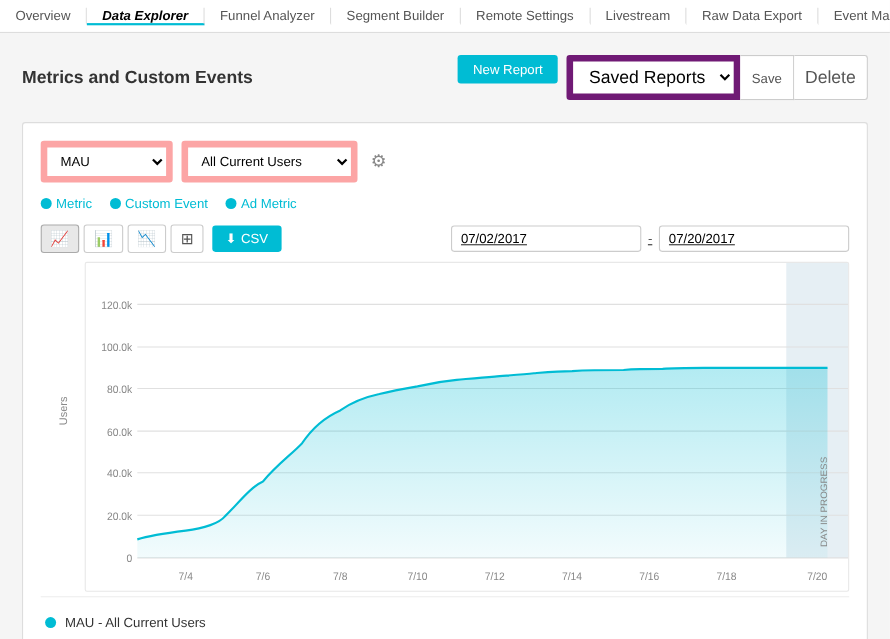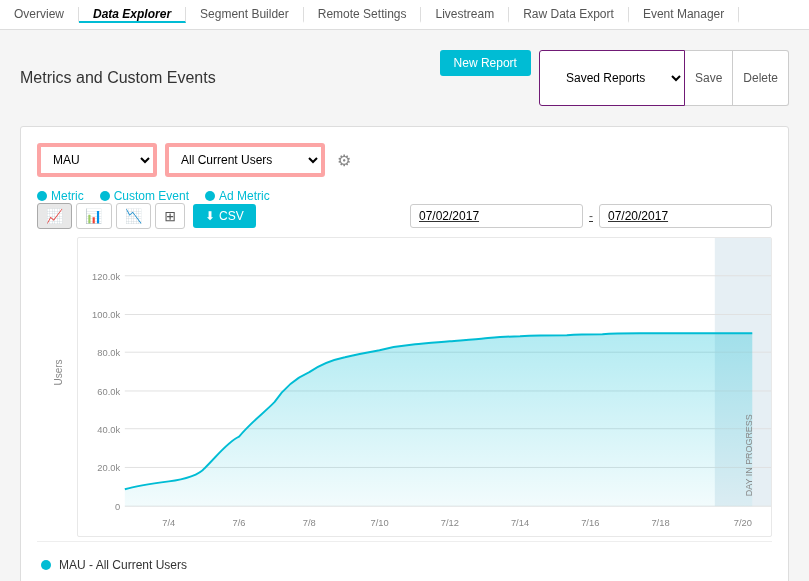--- a/index.html
+++ b/index.html
@@ -25,66 +25,66 @@
     }
 
     
     .page-content { padding: 20px; }
 
     
     .page-header {
       display: flex; align-items: center; justify-content: space-between;
       margin-bottom: 20px;
     }
-    .page-title { font-size: 16px; font-weight: normal; color: #333; }
+    .page-title { font-size: 16px; font-weight: bold; color: #333; }
     .header-actions { display: flex; align-items: flex-start; gap: 8px; }
 
     .btn-new-report {
       background: #00bcd4; color: #fff; border: none;
       padding: 6px 14px; border-radius: 3px; cursor: pointer; font-size: 12px;
     }
 
     .saved-reports-wrapper { display: flex; }
     .saved-reports-select {
-      padding: 5px 22px; border: 1px solid #701a75; border-radius: 3px 0 0 3px;
-      font-size: 12px; background: #fff; cursor: pointer; min-width: 140px;
+      padding: 5px 10px; border: 6px solid #701a75; border-radius: 3px 0 0 3px;
+      font-size: 16px; background: #fff; cursor: pointer; min-width: 140px;
     }
     .btn-save {
       padding: 5px 10px; border: 1px solid #ccc; border-left: none;
       background: #fff; cursor: pointer; font-size: 12px; color: #555;
     }
     .btn-delete {
-      padding: 20px 10px; border: 1px solid #ccc; border-left: none;
+      padding: 5px 10px; border: 1px solid #ccc; border-left: none;
       border-radius: 0 3px 3px 0;
-      background: #fff; cursor: pointer; font-size: 12px; color: #555;
+      background: #fff; cursor: pointer; font-size: 16px; color: #555;
     }
 
     
     .main-panel {
       background: #fff; border: 1px solid #ddd; border-radius: 3px;
       padding: 16px;
     }
 
     
     .controls-row {
       display: flex; align-items: center; gap: 8px; margin-bottom: 12px;
     }
     .dropdown-select {
-      padding: 5px 8px; border: 4px solid #fca5a5; border-radius: 3px;
+      padding: 5px 8px; border: 6px solid #fca5a5; border-radius: 3px;
       font-size: 12px; background: #fff; cursor: pointer;
     }
     .mau-select { min-width: 120px; }
     .users-select { min-width: 160px; }
     .gear-btn {
       background: none; border: none; cursor: pointer; color: #888;
       font-size: 16px; padding: 2px 4px;
     }
 
     
-    .legend-links { display: flex; gap: 16px; }
+    .legend-links { display: flex; gap: 16px; margin-bottom: 12px; }
     .legend-link {
       display: flex; align-items: center; gap: 4px;
       color: #00bcd4; font-size: 12px; cursor: pointer; text-decoration: none;
     }
     .legend-dot {
       width: 10px; height: 10px; border-radius: 50%; background: #00bcd4;
     }
 
     
     .chart-toolbar {
@@ -145,20 +145,21 @@
     }
     .plus-icon { font-size: 14px; color: #555; }
     .annotations-label { font-size: 12px; color: #b91c1c; }
   </style>
 </head>
 <body>
 
 <nav class="nav-bar">
   <div class="nav-tab">Overview</div>
   <div class="nav-tab active">Data Explorer</div>
+  <div class="nav-tab">Funnel Analyzer</div>
   <div class="nav-tab">Segment Builder</div>
   <div class="nav-tab">Remote Settings</div>
   <div class="nav-tab">Livestream</div>
   <div class="nav-tab">Raw Data Export</div>
   <div class="nav-tab">Event Manager</div>
 
 </nav>
 
 <div class="page-content">
 

